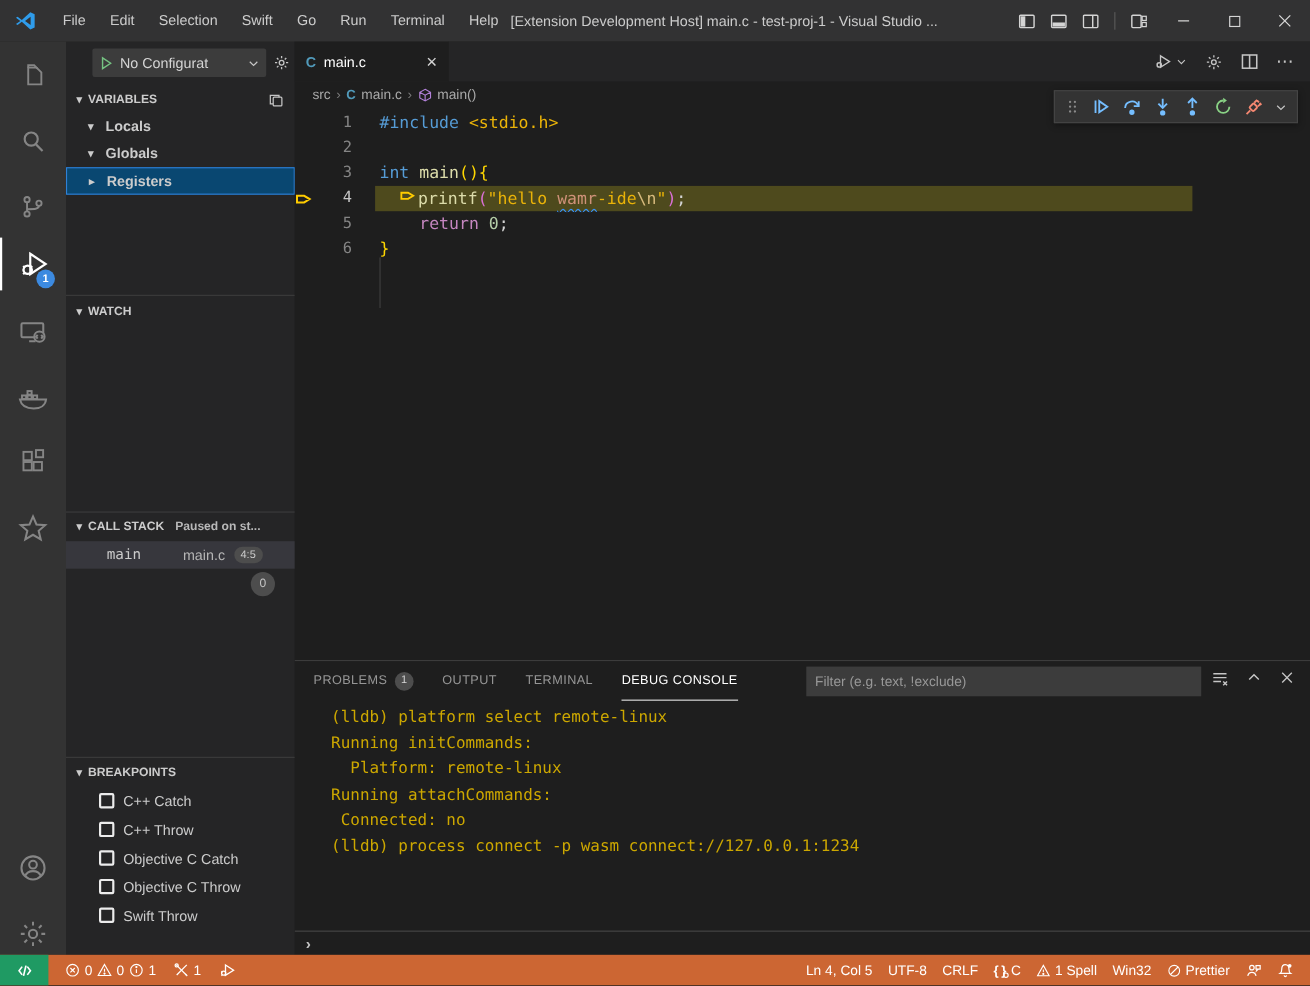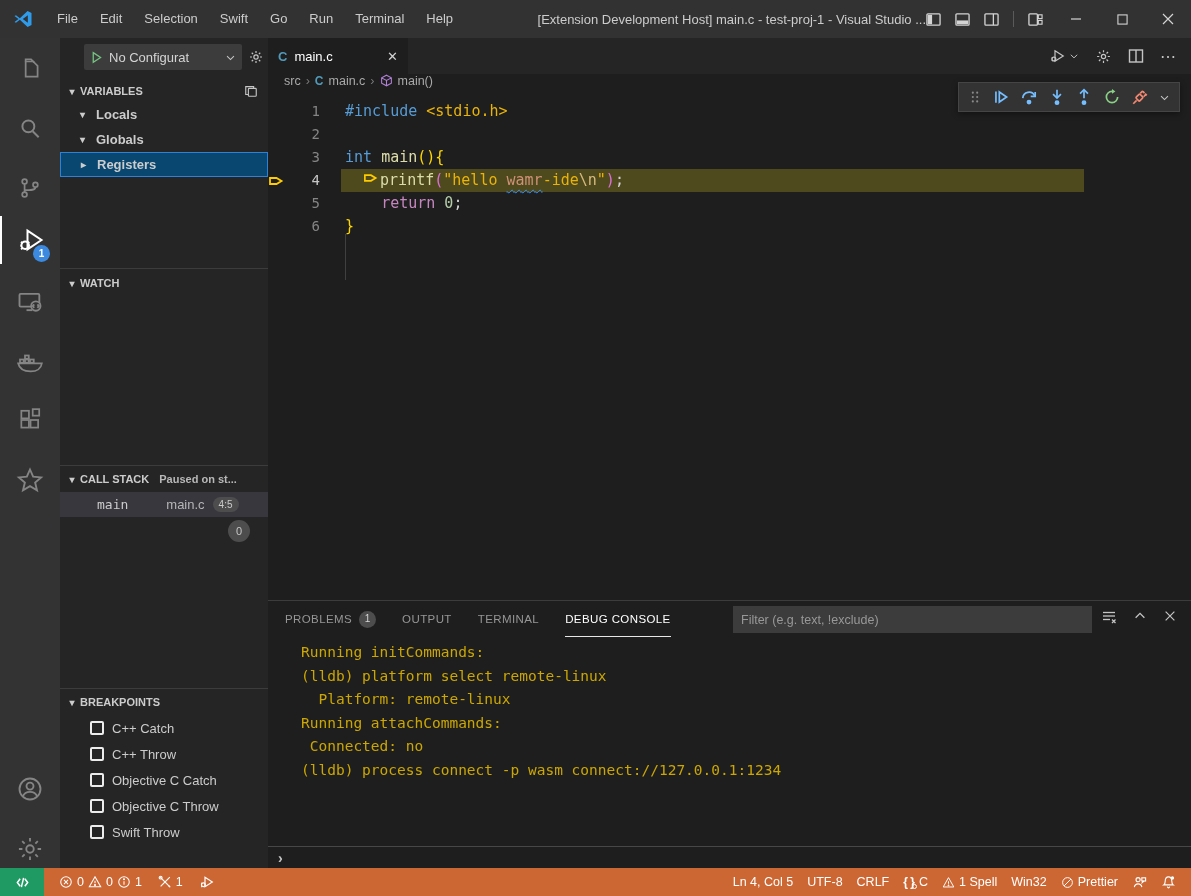--- a/index.html
+++ b/index.html
@@ -4,21 +4,21 @@
 <style>
   * { margin:0; padding:0; box-sizing:border-box; }
   html,body { width:1191px; height:896px; background:#1e1e1e; font-family:"Liberation Sans", sans-serif; overflow:hidden; }
   .app { position:relative; width:1191px; height:660px; color:#cccccc; font-size:13px; }
 
   
   .titlebar { position:absolute; left:0; top:0; width:1191px; height:38px; background:#323233; display:flex; align-items:center; }
   .vscode-logo { width:46px; display:flex; justify-content:center; }
   .menus { display:flex; }
   .menu-item { padding:0 11px; height:38px; line-height:38px; color:#cccccc; cursor:default; }
-  .win-title { flex:1; text-align:right; color:#cccccc; white-space:nowrap; overflow:hidden; }
+  .win-title { flex:1; text-align:left; color:#cccccc; white-space:nowrap; overflow:hidden; }
   .layout-controls { display:flex; align-items:center; gap:14px; margin-right:10px; }
   .layout-controls .sep { width:1px; height:16px; background:#5a5a5a; }
   .win-controls { display:flex; }
   .win-btn { width:46px; height:38px; display:flex; align-items:center; justify-content:center; color:#cccccc; }
 
   
   .activitybar { position:absolute; left:0; top:38px; width:60px; height:830px; background:#333333; }
   .act-item { position:absolute; left:0; width:60px; height:48px; display:flex; align-items:center; justify-content:center; color:#858585; }
   .act-item.active { color:#ffffff; border-left:2px solid #ffffff; }
   .act-badge { position:absolute; right:10px; bottom:2px; min-width:17px; height:17px; border-radius:50%; background:#3c8ae0; color:#fff; font-size:10px; line-height:17px; text-align:center; font-weight:bold; }
@@ -46,21 +46,21 @@
   .bp-check { width:14px; height:14px; border:2px solid #ececec; border-radius:2px; background:#252526; margin-right:8px; }
 
   
   .editor { position:absolute; left:268px; top:38px; width:923px; height:562px; background:#1e1e1e; }
   .tabbar { position:absolute; left:0; top:0; width:923px; height:36px; background:#252526; display:flex; }
   .tab { width:140px; height:36px; background:#1e1e1e; display:flex; align-items:center; padding:0 10px; }
   .tab .c-icon { color:#519aba; font-weight:bold; font-size:13px; margin-right:7px; }
   .tab .tab-name { color:#ffffff; flex:1; }
   .tab .close { color:#d4d4d4; font-size:13px; }
   .editor-actions { margin-left:auto; display:flex; align-items:center; gap:16px; padding-right:14px; color:#c5c5c5; }
-  .breadcrumbs { position:absolute; left:0; top:36px; width:923px; height:24px; display:flex; align-items:flex-start; padding-left:16px; color:#a9a9a9; font-size:12.5px; gap:5px; }
+  .breadcrumbs { position:absolute; left:0; top:36px; width:923px; height:24px; display:flex; align-items:center; padding-left:16px; color:#a9a9a9; font-size:12.5px; gap:5px; }
   .breadcrumbs .c-icon { color:#519aba; font-weight:bold; font-size:12px; }
   .bc-sep { color:#7a7a7a; }
   .code { position:absolute; left:0; top:62px; width:923px; height:500px; font-family:"DejaVu Sans Mono", monospace; font-size:15px; }
   .code-line { position:relative; height:23px; line-height:23px; white-space:pre; display:flex; }
   .glyph { width:26px; text-align:center; }
   .lnum { width:26px; text-align:right; color:#858585; font-size:14px; }
   .ltext { padding-left:25px; }
   .cur-line-bg { position:absolute; left:73px; top:0; width:743px; height:23px; background:#4e4a1d; }
   .code-line.current .lnum { color:#c6c6c6; }
   .tok-d{color:#d4d4d4} .tok-b{color:#569cd6} .tok-f{color:#dcdcaa} .tok-g{color:#ffd700}
@@ -489,22 +489,22 @@
             </svg>
           </span>
         <span>
             <svg width="14" height="14" viewBox="0 0 16 16" fill="none" stroke="#c5c5c5" stroke-width="1.4">
               <path d="M3 3 L13 13 M13 3 L3 13"></path>
             </svg>
           </span>
       </div>
     </div>
     <div class="console" id="console-lines">
+        <div class="cline">(lldb) platform select remote-linux</div>
         <div class="cline">Running initCommands:</div>
-        <div class="cline">(lldb) platform select remote-linux</div>
         <div class="cline">  Platform: remote-linux</div>
         <div class="cline">Running attachCommands:</div>
         <div class="cline"> Connected: no</div>
         <div class="cline">(lldb) process connect -p wasm connect://127.0.0.1:1234</div>
       </div>
     <div class="prompt-row">
       <span class="prompt-chev">›</span>
     </div>
   </div>
 

